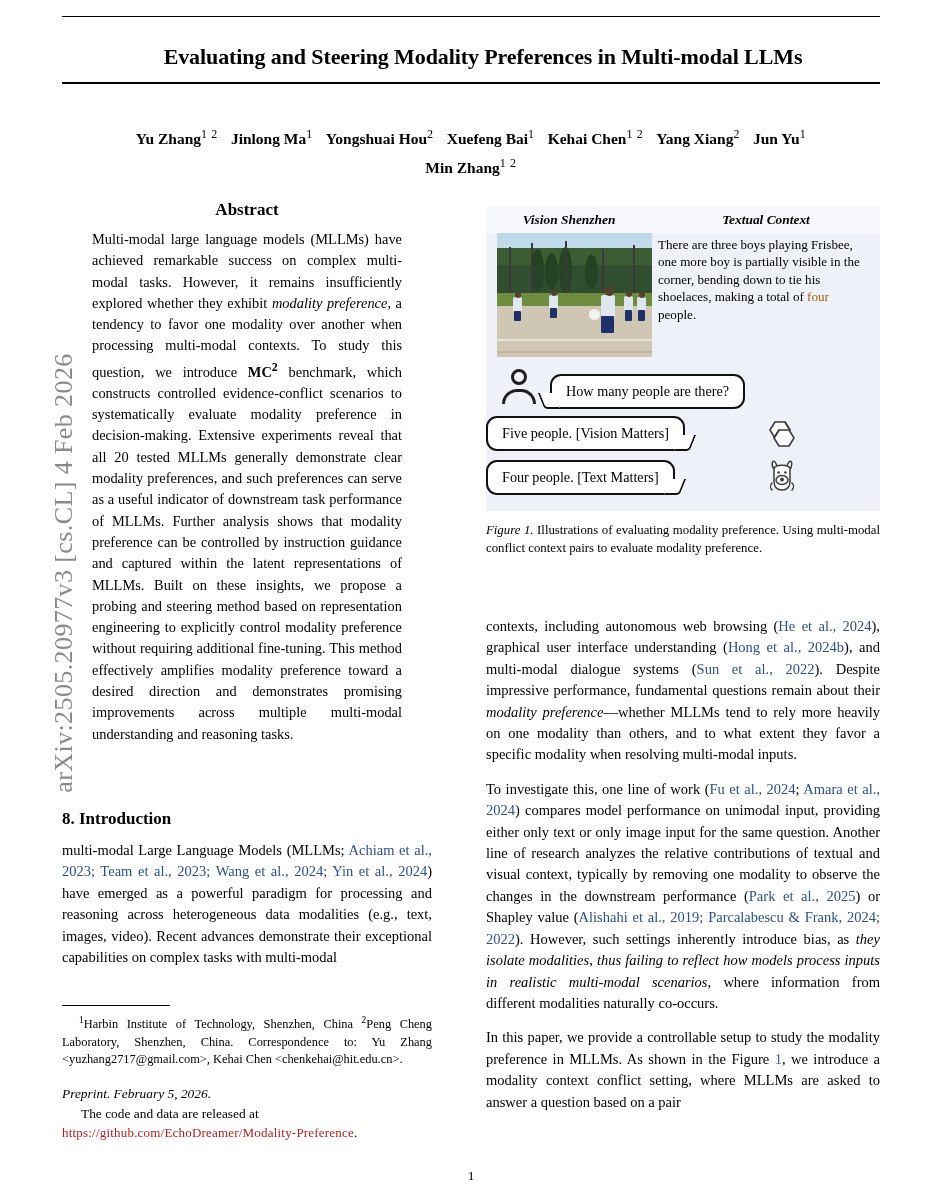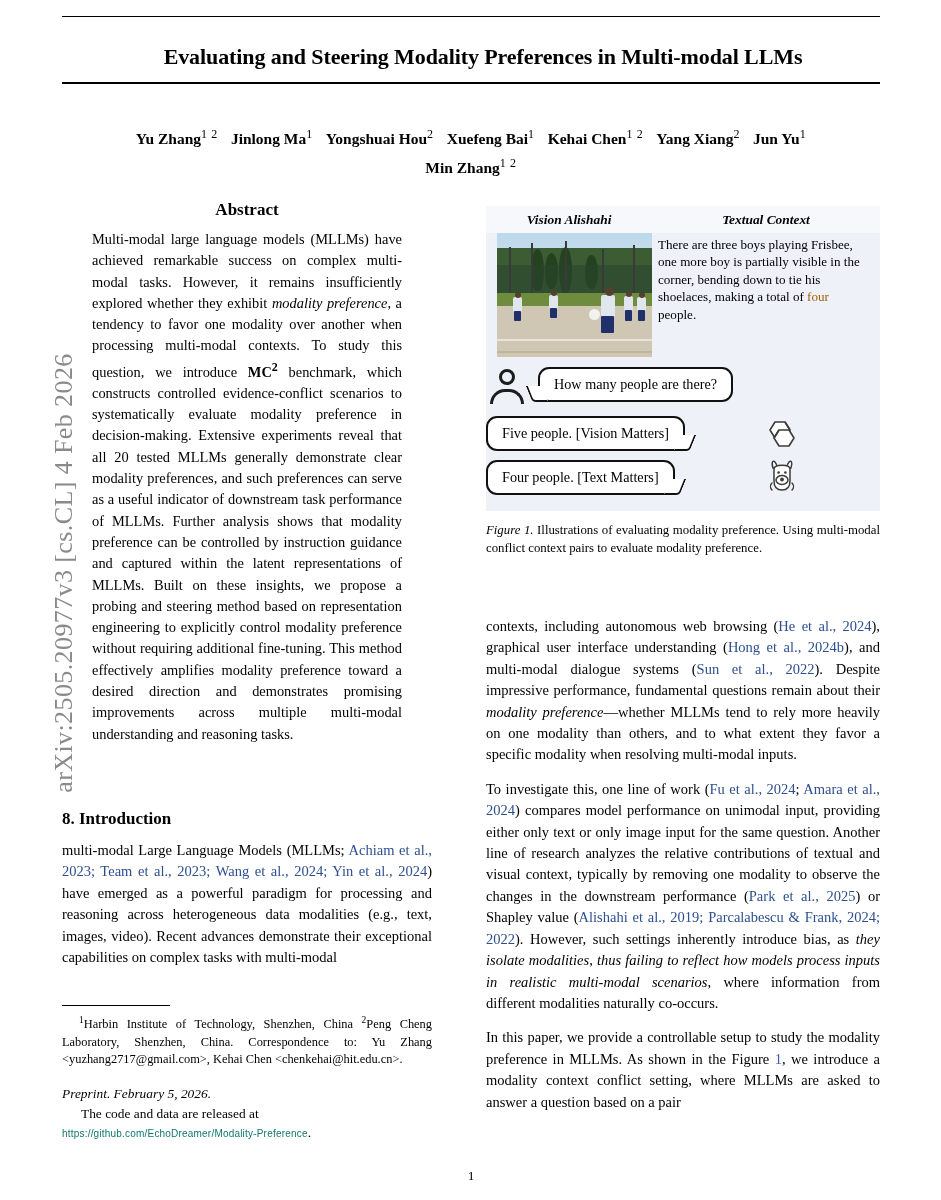--- a/index.html
+++ b/index.html
@@ -122,23 +122,23 @@
     line-height: 21.4px;
     text-align: justify;
     text-justify: inter-word;
     margin: 0 0 13px 0;
   }
   .body-p.tight { margin-bottom: 0; }
   .cite { color: #2d4f8f; }
   .lnk  { color: #3b5ca8; }
   em { font-style: italic; }
   .mono {
-    font-family: Liberation Sans, sans-serif;
-    font-size: 10px;
-    color: #0f766e;
+    font-family: Liberation Serif, serif;
+    font-size: 13px;
+    color: #b91c1c;
     letter-spacing: 0.2px;
   }
   sup.ftn { font-size: 9.5px; vertical-align: super; }
 
   
   .footnote-wrap {
     position: absolute;
     left: 0;
     top: 1005px;
     width: 370px;
@@ -227,23 +227,23 @@
   .ph-head   { position:absolute; background:#53402f; border-radius:50%; }
   .ph-ball   { position:absolute; width:11px; height:11px; background:#f2f2ee; border-radius:50%; }
 
   
   .fig-dialogue {
     padding: 10px 0 8px 0;
     background: #eef1f8;
   }
   .dlg-row {
     display: flex;
-    align-items: flex-start;
+    align-items: flex-end;
     margin-bottom: 7px;
-    padding-left: 0;
+    padding-left: 12px;
   }
   .user-icon { width: 46px; flex: 0 0 46px; position: relative; height: 42px; }
   .ui-head { position: absolute; left: 13px; top: 2px; width: 16px; height: 16px; border: 3px solid #1d1d1d; border-radius: 50%; box-sizing: border-box; }
   .ui-body { position: absolute; left: 4px; top: 22px; width: 34px; height: 15px; border: 3px solid #1d1d1d; border-bottom: none; border-radius: 17px 17px 0 0; box-sizing: border-box; }
 
   .bubble {
     border: 2.2px solid #111;
     border-radius: 11px;
     background: #ffffff;
     font-size: 14.2px;
@@ -339,21 +339,21 @@
     <div class="footnote-rule"></div>
     <div class="footnote"><span class="ind"></span><sup class="ftn">1</sup><span>Harbin Institute of Technology, Shenzhen, China </span><sup class="ftn">2</sup><span>Peng Cheng Laboratory, Shenzhen, China. Correspondence to: Yu Zhang &lt;yuzhang2717@gmail.com&gt;, Kehai Chen &lt;chenkehai@hit.edu.cn&gt;.</span></div>
     <div class="preprint">Preprint. February 5, 2026.</div>
     <div class="release"><span class="ind2"></span><span>The code and data are released at </span><span class="mono">https://github.com/</span><span class="mono">EchoDreamer/Modality-Preference</span><span>.</span></div>
   </div>
 
   <div class="figure1">
     <div class="fig-panel">
 
       <div class="fig-head-row">
-        <div class="fig-head-cell vis">Vision Alishahi</div>
+        <div class="fig-head-cell vis">Vision Shenzhen</div>
         <div class="fig-head-cell txt">Textual Context</div>
       </div>
 
       <div class="fig-ctx-row">
         <div class="ctx-img">
           <div class="ph-sky"></div>
           <div class="ph-trees"></div>
           <div class="ph-tree-a" style="left:34px; top:16px;"></div>
           <div class="ph-tree-a" style="left:48px; top:20px; height:36px;"></div>
           <div class="ph-tree-a" style="left:62px; top:14px; height:46px;"></div>

